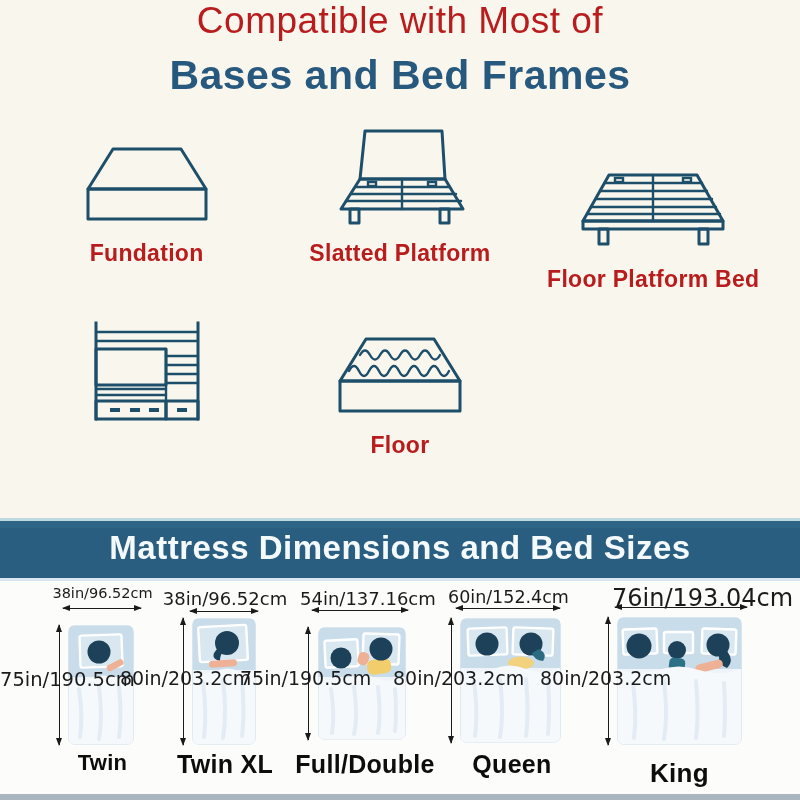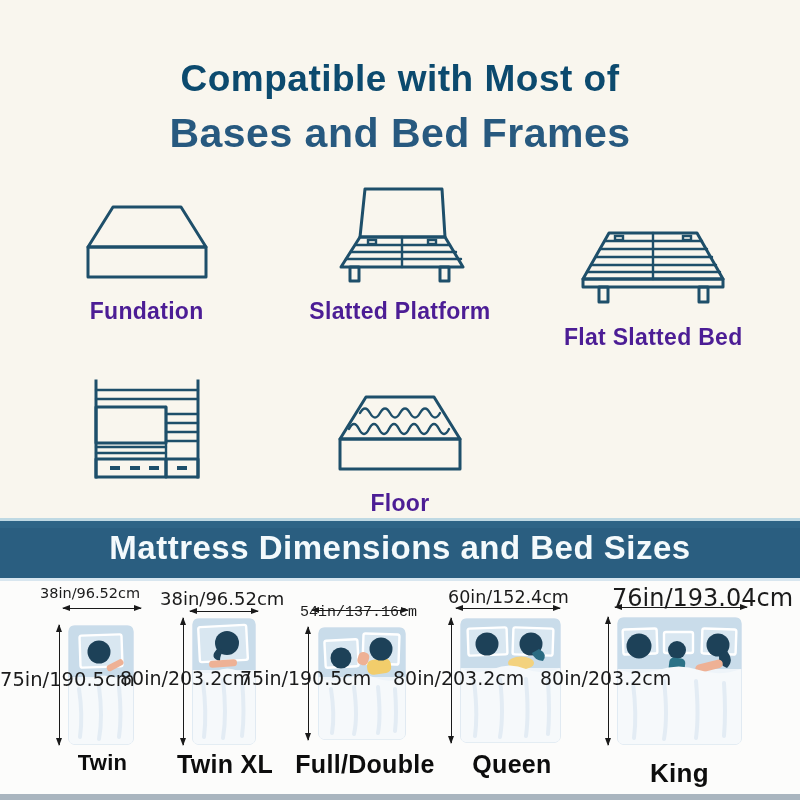--- a/index.html
+++ b/index.html
@@ -2,40 +2,40 @@
 <html><head>
 <meta charset="utf-8">
 <style>
   * { margin:0; padding:0; box-sizing:border-box; }
   html,body { width:800px; height:800px; }
   body { font-family:"Liberation Sans", sans-serif; position:relative; overflow:hidden; background:#f9f6ee; }
   .page { position:absolute; inset:0; width:800px; height:800px; }
 
   
   .top { position:absolute; left:0; top:0; width:800px; height:518px; background:#f9f6ee; }
-  .title1 { margin-top:58px; text-align:center; font-size:37px; font-weight:700; color:#0c4a6e; letter-spacing:.5px; }
+  .title1 { text-align:center; font-size:37px; font-weight:400; color:#b91c1c; letter-spacing:.5px; }
   .title2 { margin-top:10px; text-align:center; font-size:41px; font-weight:800; color:#27597f; letter-spacing:.5px; }
 
   .frames-grid { width:760px; margin:28px auto 0; display:flex; flex-wrap:wrap; }
   .frame-cell { width:33.33%; display:flex; flex-direction:column; align-items:center; }
   .frame-cell.row2 { margin-top:26px; }
   .icon-box { height:104px; display:flex; align-items:flex-end; justify-content:center; }
   .icon-box svg { display:block; }
-  .frame-label { margin-top:9px; font-size:23px; font-weight:600; color:#4c1d95; letter-spacing:.3px; }
+  .frame-label { margin-top:9px; font-size:23px; font-weight:600; color:#b91c1c; letter-spacing:.3px; }
   .ic { stroke:#1e4f6a; fill:none; stroke-width:3; stroke-linejoin:round; stroke-linecap:square; }
   .ic-thin { stroke:#1e4f6a; fill:none; stroke-width:2.4; stroke-linecap:round; }
   .ic-fill { fill:#1e4f6a; stroke:none; }
 
   
   .banner { position:absolute; left:0; top:518px; width:800px; height:60px; background:linear-gradient(#bfd9e3 0 3px, #2e6486 3px 10px, #2a5e80 10px 100%); display:flex; align-items:center; justify-content:center; }
   .banner-text { color:#f4fafc; font-size:33px; font-weight:800; letter-spacing:.5px; }
 
   
   .bottom { position:absolute; left:0; top:578px; width:800px; height:222px; background:linear-gradient(#d8e6ef 0 3px, #fcfcfb 3px calc(100% - 6px), #a9b5bf calc(100% - 6px) 100%); }
-  .dim { position:absolute; color:#1b1b1b; font-family:"DejaVu Sans", sans-serif; text-align:left; white-space:nowrap; }
+  .dim { position:absolute; color:#1b1b1b; font-family:"DejaVu Sans", sans-serif; text-align:center; white-space:nowrap; }
   .size-name { position:absolute; font-size:25px; font-weight:800; color:#0d0d0d; text-align:center; letter-spacing:.3px; }
   .mattress { position:absolute; }
   .mattress svg { display:block; }
 
   
   .harrow { position:absolute; height:0; border-top:1.6px solid #1a1a1a; }
   .harrow i { position:absolute; top:-4.3px; width:0; height:0; border-top:3.6px solid transparent; border-bottom:3.6px solid transparent; }
   .harrow i.l { left:-1px; border-right:8px solid #1a1a1a; }
   .harrow i.r { right:-1px; border-left:8px solid #1a1a1a; }
   .varrow { position:absolute; width:0; border-left:1.6px solid #1a1a1a; }
@@ -51,21 +51,21 @@
   #t0 .dim-left { left:0px;   top:90px; width:122px; font-size:19.5px; }
   #t0 .size-name{ left:40px;  top:172px; width:125px; font-size:22px; }
 
   #t1 .dim-top  { left:160px; top:10px; width:130px; font-size:18px; }
   #t1 .harrow   { left:190px; top:33px; width:68px; }
   #t1 .mattress { left:192px; top:40px; }
   #t1 .varrow   { left:183px; top:40px; height:127px; }
   #t1 .dim-left { left:120px; top:89px; width:125px; font-size:19px; }
   #t1 .size-name{ left:160px; top:172px; width:130px; }
 
-  #t2 .dim-top  { left:300px; top:26px; width:120px; font-size:15px;font-family:Liberation Mono, monospace; }
+  #t2 .dim-top  { left:300px; top:10px; width:120px; font-size:18px; }
   #t2 .harrow   { left:312px; top:32px; width:96px; }
   #t2 .mattress { left:318px; top:49px; }
   #t2 .varrow   { left:308px; top:49px; height:113px; }
   #t2 .dim-left { left:240px; top:89px; width:120px; font-size:19px; }
   #t2 .size-name{ left:295px; top:172px; width:140px; }
 
   #t3 .dim-top  { left:448px; top:9px;  width:120px; font-size:17.5px; }
   #t3 .harrow   { left:456px; top:30px; width:104px; }
   #t3 .mattress { left:460px; top:40px; }
   #t3 .varrow   { left:451px; top:40px; height:125px; }
@@ -123,21 +123,21 @@
             <path class="ic" d="M38 14 L126 14 L152 60 L12 60 Z"></path>
             <path class="ic-thin" d="M34 22 L131 22 M29 30 L136 30 M25 38 L141 38 M20 46 L145 46 M16 53 L149 53"></path>
             <path class="ic-thin" d="M82 14 L82 60" stroke-width="4.5"></path>
             <rect class="ic-thin" x="44" y="17" width="8" height="4"></rect>
             <rect class="ic-thin" x="112" y="17" width="8" height="4"></rect>
             <rect class="ic" x="12" y="60" width="140" height="8"></rect>
             <rect class="ic" x="28" y="68" width="9" height="15"></rect>
             <rect class="ic" x="128" y="68" width="9" height="15"></rect>
           </svg>
         </div>
-        <div class="frame-label">Flat Slatted Bed</div>
+        <div class="frame-label">Floor Platform Bed</div>
       </div>
 
       <div class="frame-cell row2">
         <div class="icon-box">
           <svg width="134" height="102" viewBox="0 0 134 102">
             <path class="ic" d="M16 2 L16 98 M118 2 L118 98"></path>
             <path class="ic-thin" d="M16 11 L118 11 M16 20 L118 20"></path>
             <rect class="ic" x="16" y="28" width="70" height="36"></rect>
             <path class="ic-thin" d="M86 28 L86 80"></path>
             <path class="ic-thin" d="M86 35 L118 35 M86 44 L118 44 M86 53 L118 53 M86 62 L118 62"></path>

